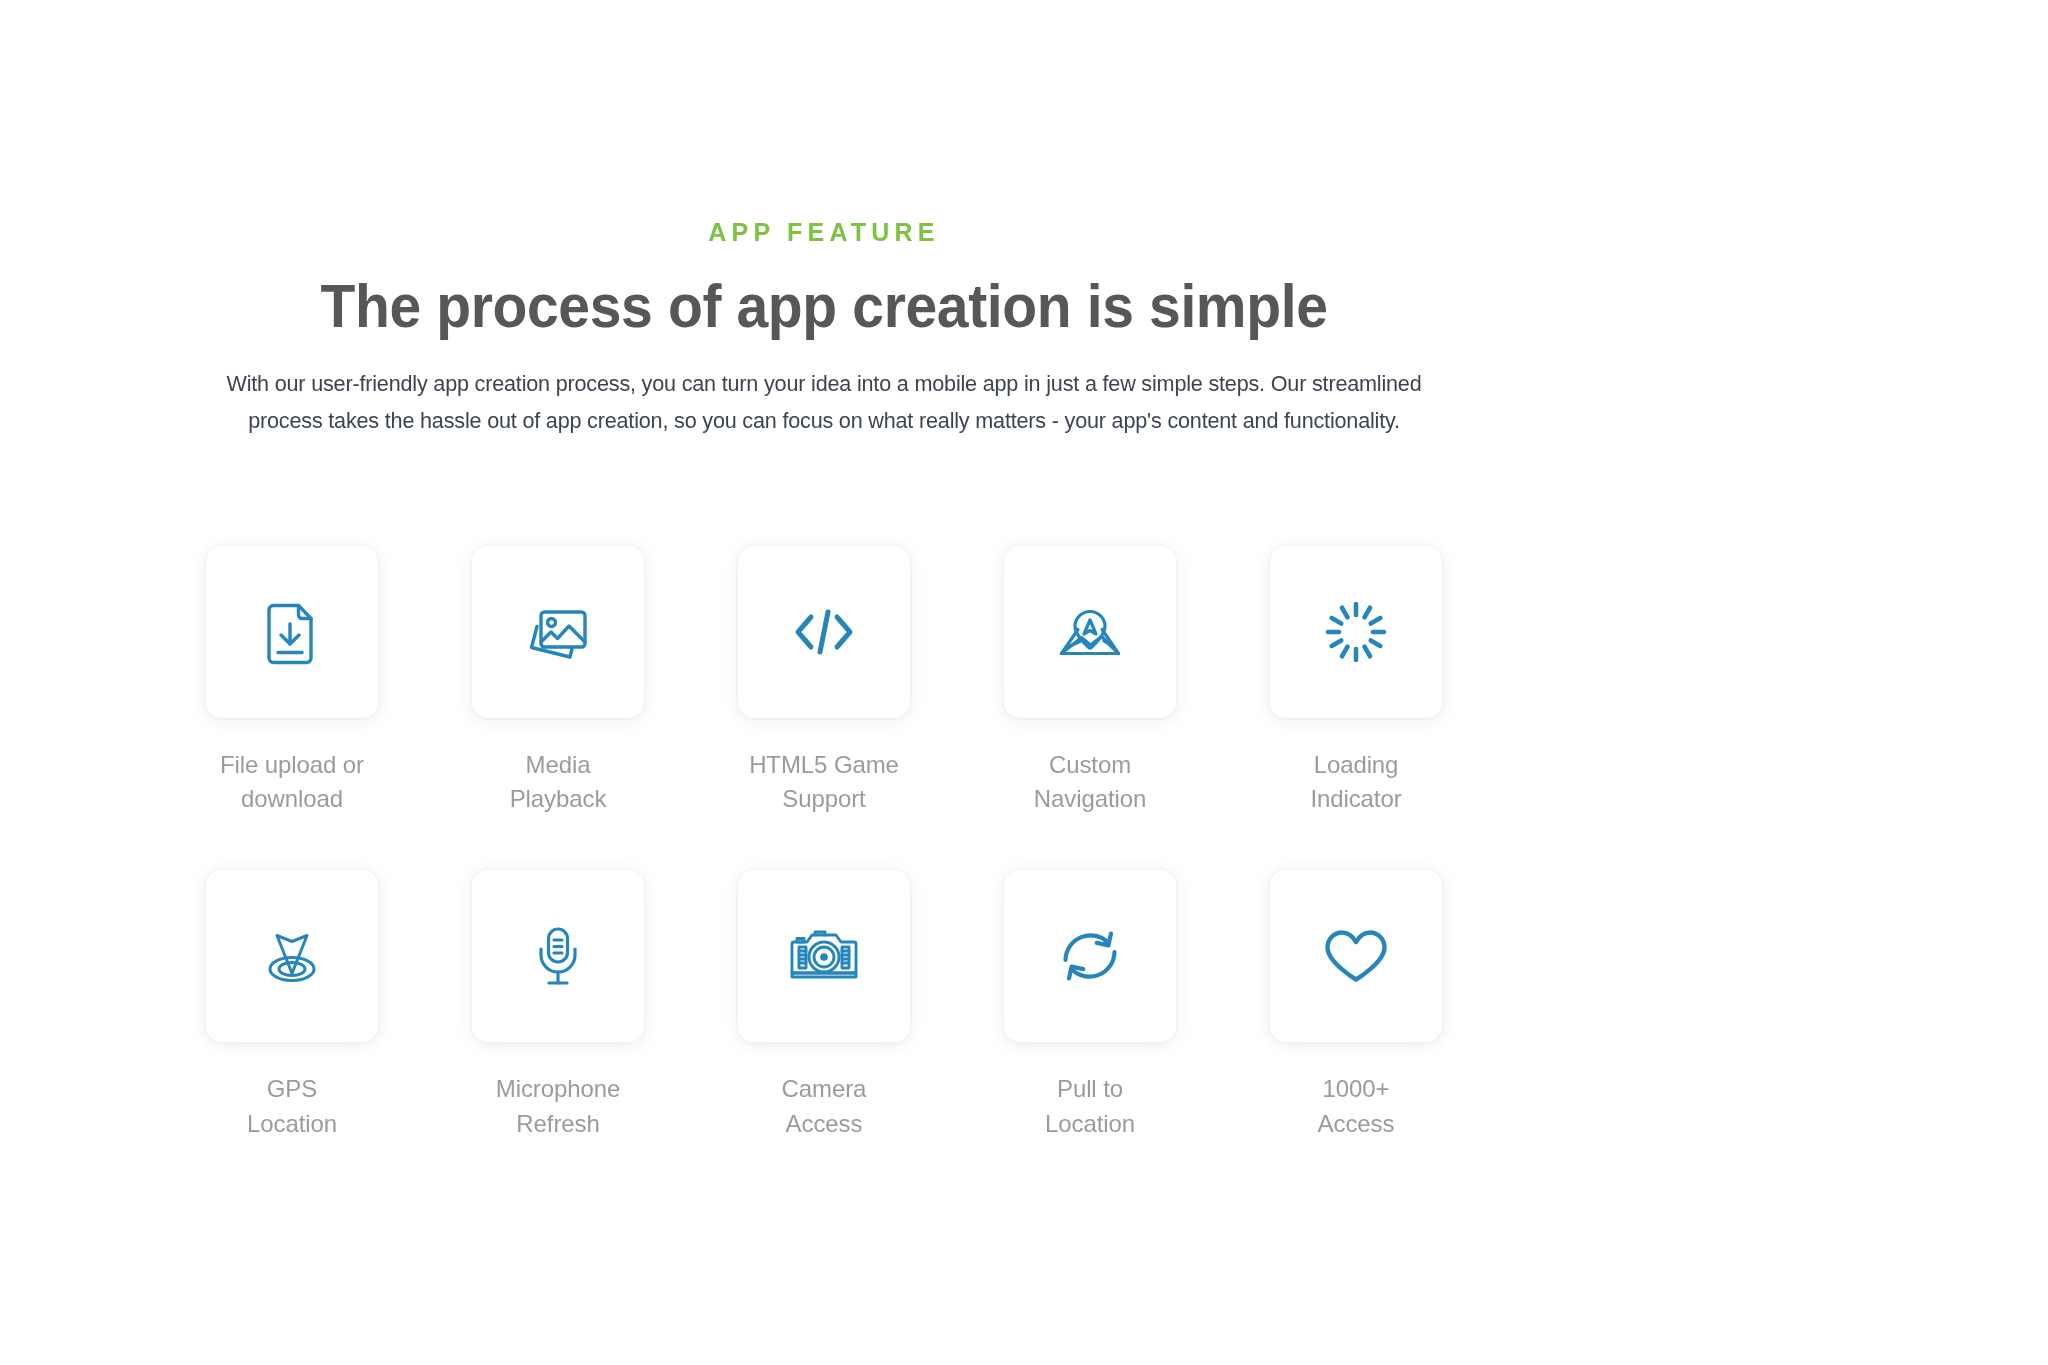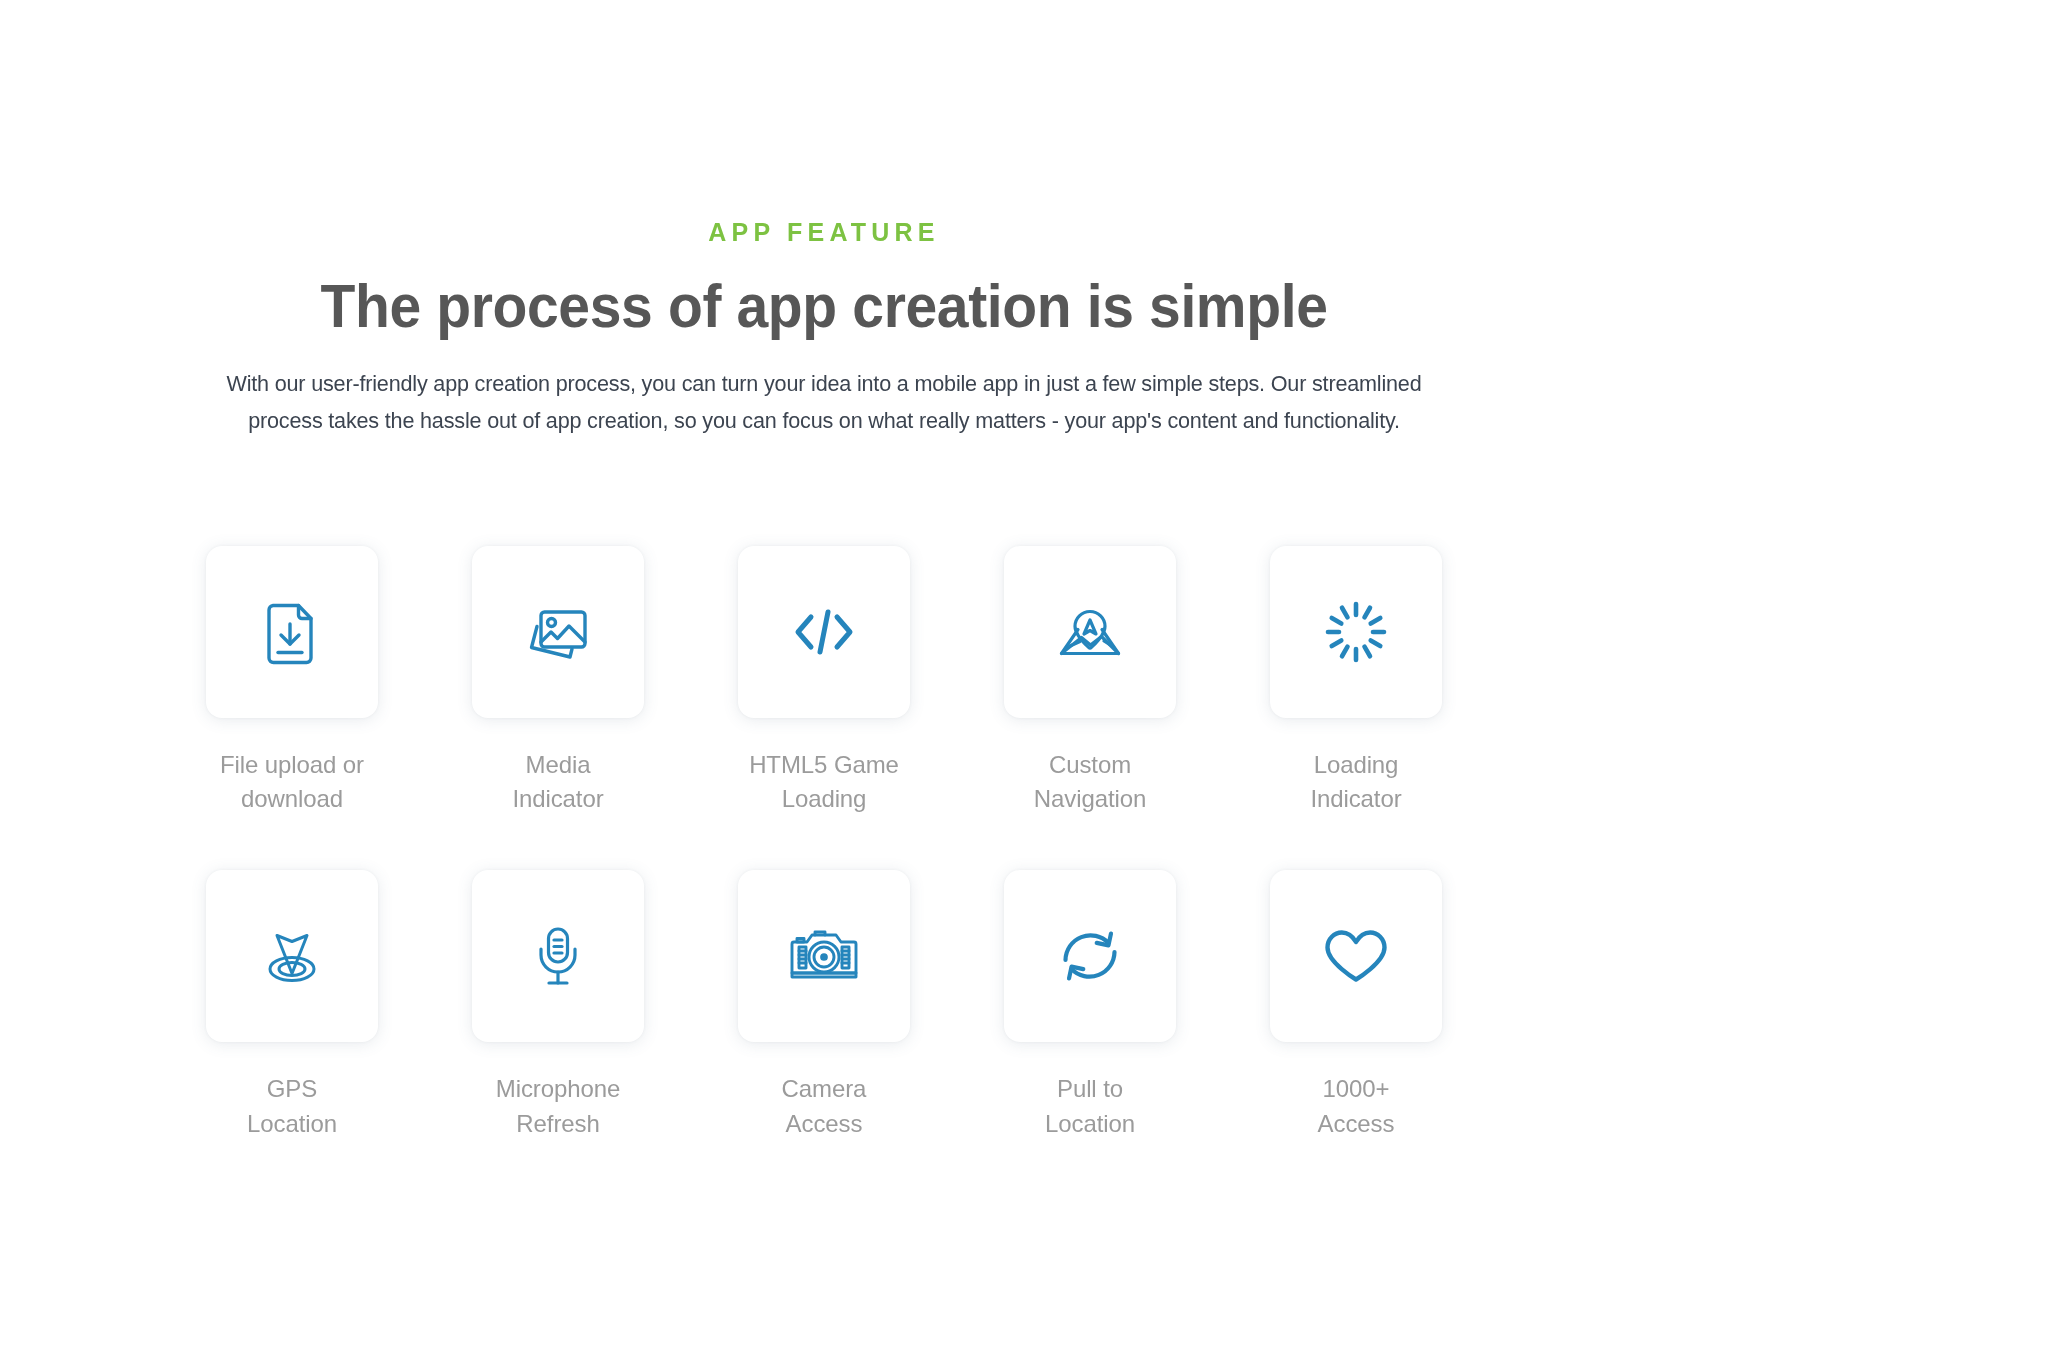--- a/index.html
+++ b/index.html
@@ -146,35 +146,35 @@
         <span>
           <svg width="84" height="84" viewBox="0 0 84 84" fill="none" stroke="#2585bc" stroke-width="3.4" stroke-linecap="round" stroke-linejoin="round">
             <rect x="25" y="22" width="44" height="35" rx="3.5"></rect>
             <circle cx="35.5" cy="32.5" r="4"></circle>
             <path d="M25 52l10-10 6.5 6.5L53 36l16 16"></path>
             <path d="M21 36.5L15.5 57.5l38.5 9.5 2-8"></path>
           </svg>
         </span>
       </div>
       <div class="cell-label">Media
-Indicator</div>
+Playback</div>
     </div>
 
     <div class="cell">
       <div class="card">
         <span>
           <svg width="84" height="84" viewBox="0 0 84 84" fill="none" stroke="#2585bc" stroke-width="5" stroke-linecap="round" stroke-linejoin="round">
             <path d="M29 27L16 42l13 15"></path>
             <path d="M55 27l13 15-13 15"></path>
             <path d="M46 22L38 62"></path>
           </svg>
         </span>
       </div>
       <div class="cell-label">HTML5 Game
-Loading</div>
+Support</div>
     </div>
 
     <div class="cell">
       <div class="card">
         <span>
           <svg width="86" height="86" viewBox="0 0 86 86" fill="none" stroke="#2585bc" stroke-width="3.2" stroke-linecap="round" stroke-linejoin="round">
             <path d="M31 40.5L14.5 64.5h57L55 40.5"></path>
             <path d="M14.5 64.5l20-16 9 7.5 11-8.5 17 17"></path>
             <path d="M23 57l10-4.5"></path>
             <path d="M57 52l8 5"></path>

